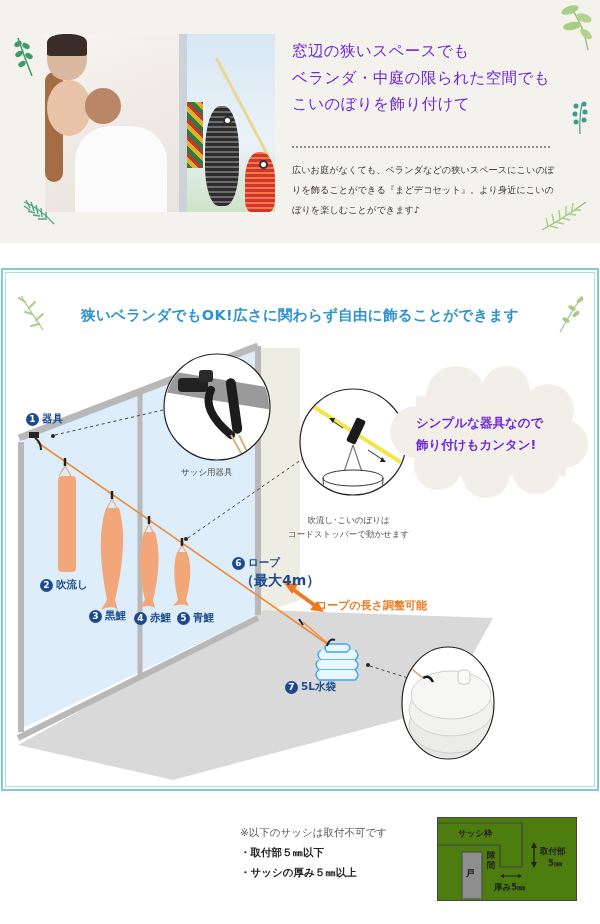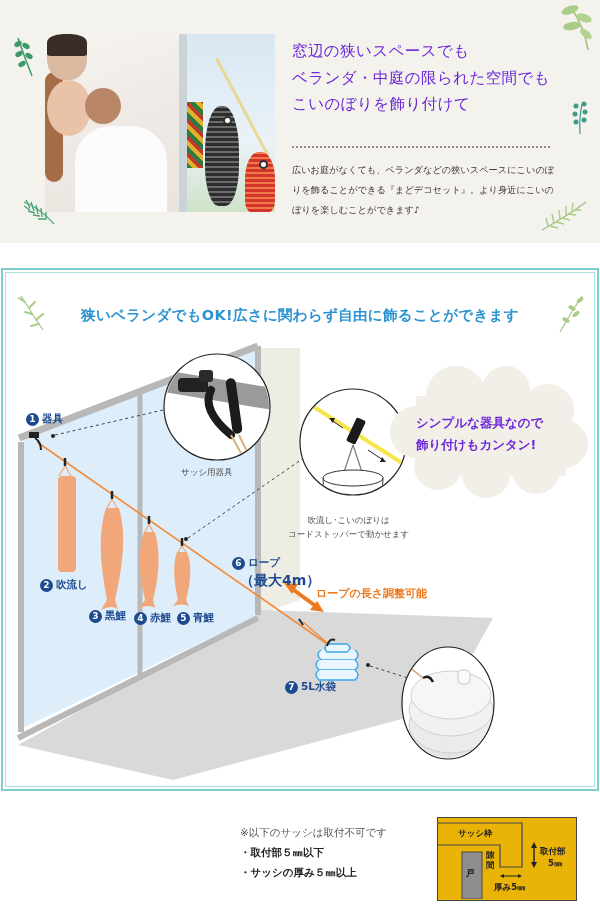--- a/index.html
+++ b/index.html
@@ -40,28 +40,28 @@
   .panel { position: absolute; left: 1px; top: 268px; width: 598px; height: 523px; border: 2px solid #7ccfcf; }
   .panel::after { content: ""; position: absolute; left: 2px; top: 2px; right: 2px; bottom: 2px; border: 1px solid #a8e0dd; pointer-events: none; }
   .panel-title { position: absolute; left: 0; width: 100%; top: 36px; text-align: center; font-size: 14.5px; font-weight: bold; color: #2c93d1; letter-spacing: 0.3px; white-space: nowrap; }
 
   .diagram { position: absolute; left: 0; top: 0; width: 594px; height: 519px; }
 
   .num-label { position: absolute; font-size: 10.5px; font-weight: bold; color: #1d4a8f; white-space: nowrap; display: flex; align-items: center; gap: 3px; }
   .num-label .num { display: inline-flex; width: 13px; height: 13px; border-radius: 50%; background: #1d4a8f; color: #fff; font-size: 9px; align-items: center; justify-content: center; }
   .sub-label { position: absolute; font-size: 14px; font-weight: bold; color: #1d4a8f; white-space: nowrap; }
   .caption { position: absolute; font-size: 8.5px; color: #4a4a4a; text-align: center; line-height: 14px; white-space: nowrap; }
-  .adjust-label { position: absolute; font-size: 11px; font-weight: bold; color: #ee7a20; white-space: nowrap; }
+  .adjust-label { position: absolute; font-size: 11px; font-weight: bold; color: #ee7a20; white-space: nowrap; margin-top: 12px; }
   .bubble-text { position: absolute; font-size: 12.5px; font-weight: bold; color: #6d28d9; line-height: 22px; white-space: nowrap; }
 
   
   .notice { position: absolute; left: 240px; top: 822px; font-size: 10.5px; line-height: 20px; color: #222; }
   .notice .head { color: #555; font-weight: normal; }
   .notice .item { font-weight: bold; }
-  .sash-diagram { position: absolute; left: 437px; top: 817px; width: 140px; height: 84px; border: 1.5px solid #444; background: #eab308; }
+  .sash-diagram { position: absolute; left: 437px; top: 817px; width: 140px; height: 84px; border: 1.5px solid #444; background: #4d7c0f; text-align: center; }
   .sash-text { position: absolute; font-size: 8.5px; font-weight: bold; color: #222; white-space: nowrap; }
 </style>
 </head>
 <body>
 
 <section class="top">
 
   <svg class="leaf" style="left:12px;top:36px" width="24" height="42" viewBox="0 0 24 42">
     <path d="M6 2 Q12 20 20 40" stroke="#3f9a6a" stroke-width="1.5" fill="none"></path>
     <ellipse cx="6" cy="8" rx="4" ry="2.5" fill="#3f9a6a" transform="rotate(-30 6 8)"></ellipse>

